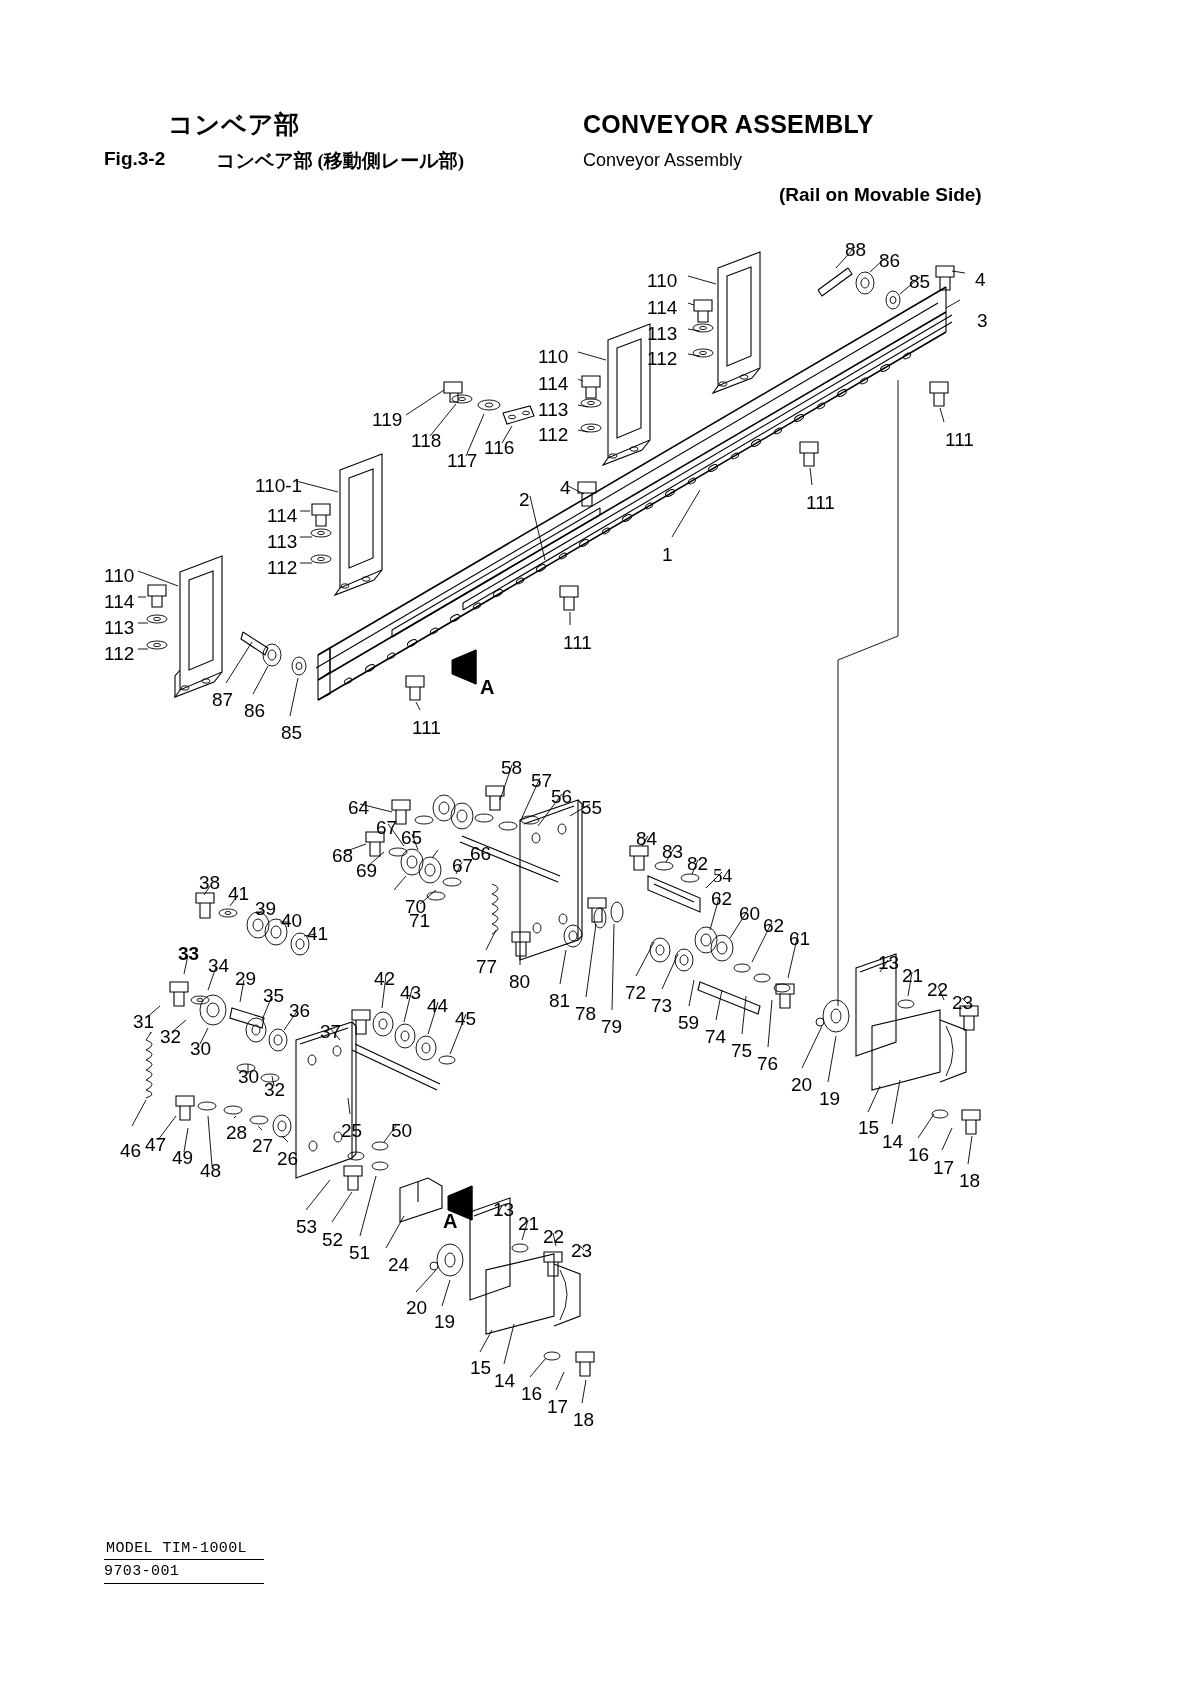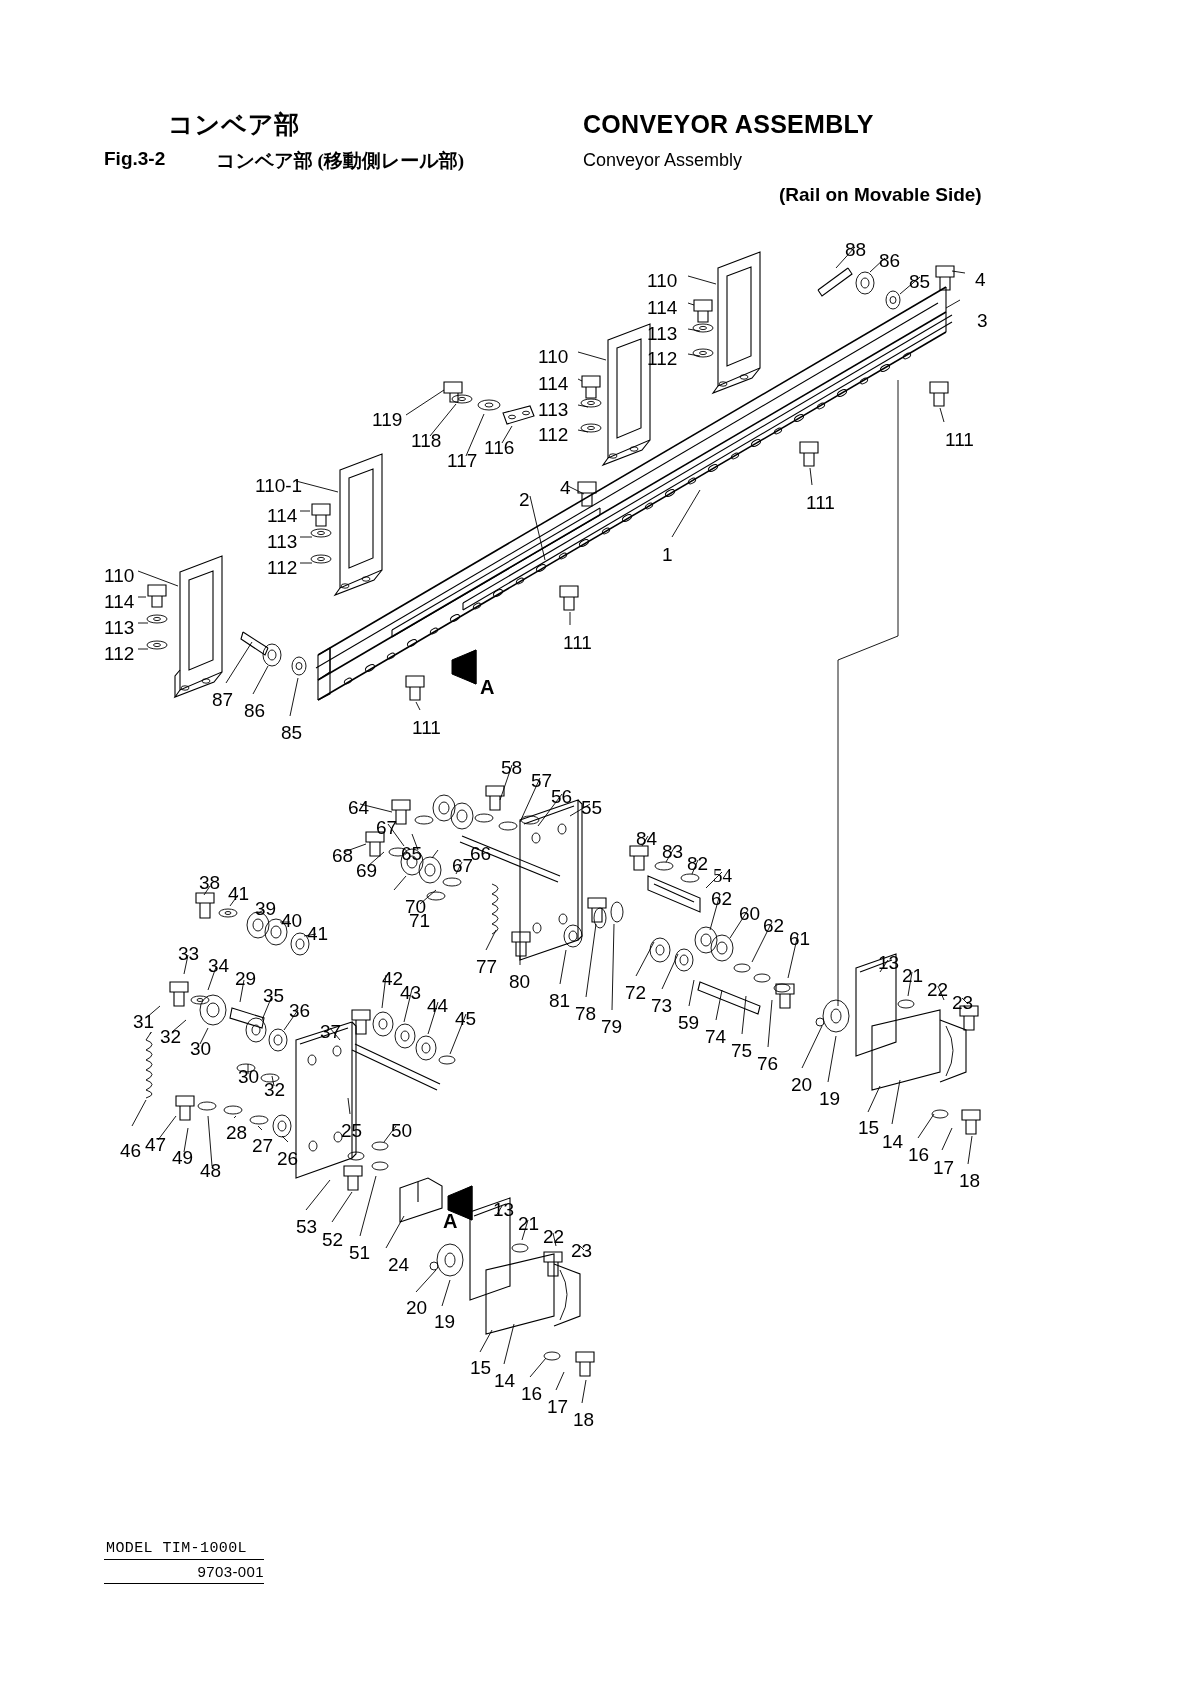--- a/index.html
+++ b/index.html
@@ -11,21 +11,21 @@
   .hdr-jp-fig{position:absolute;left:104px;top:148px;font-size:19px;font-weight:bold;}
   .hdr-jp-sub{position:absolute;left:216px;top:148px;font-size:19px;font-weight:bold;font-family:Liberation Serif, serif;}
   .hdr-en-title{position:absolute;left:583px;top:110px;font-size:25px;font-weight:bold;letter-spacing:.3px;}
   .hdr-en-sub{position:absolute;left:583px;top:150px;font-size:18px;}
   .hdr-en-sub2{position:absolute;left:779px;top:184px;font-size:19px;font-weight:bold;}
 
   
   .footer-box{position:absolute;left:104px;top:1540px;width:160px;}
   .footer-model{font-family:"Liberation Mono",monospace;font-size:15px;letter-spacing:.4px;padding-left:2px;}
   .footer-rule{border-top:1.6px solid #000;width:160px;margin-top:2px;}
-  .footer-code{font-family:Liberation Sans, sans-serif;font-size:15px;letter-spacing:.4px;text-align:right;padding-top:3px;}
+  .footer-code{font-family:Liberation Mono, monospace;font-size:15px;letter-spacing:.4px;text-align:left;padding-top:3px;}
   .footer-rule2{border-top:1.6px solid #000;width:160px;margin-top:3px;}
 
   
   .cn{position:absolute;font-size:19px;font-family:"Liberation Sans",sans-serif;white-space:nowrap;}
   .cnb{position:absolute;font-size:20px;font-weight:bold;font-family:"Liberation Sans",sans-serif;}
 
   svg{position:absolute;left:0;top:0;}
   .ln{stroke:#000;stroke-width:1.1;fill:none;}
   .ln2{stroke:#000;stroke-width:1.6;fill:none;}
   .thin{stroke:#000;stroke-width:0.9;fill:none;}
@@ -563,21 +563,21 @@
       <div class="cn" style="left: 244px; top: 700px;">86</div>
       <div class="cn" style="left: 281px; top: 722px;">85</div>
       <div class="cn" style="left: 412px; top: 717px;">111</div>
       <div class="cn" style="left: 563px; top: 632px;">111</div>
       <div class="cn" style="left: 501px; top: 757px;">58</div>
       <div class="cn" style="left: 531px; top: 770px;">57</div>
       <div class="cn" style="left: 551px; top: 786px;">56</div>
       <div class="cn" style="left: 581px; top: 797px;">55</div>
       <div class="cn" style="left: 348px; top: 797px;">64</div>
       <div class="cn" style="left: 376px; top: 817px;">67</div>
-      <div class="cn" style="left: 401px; top: 827px; margin-top: 16px;">65</div>
+      <div class="cn" style="left: 401px; top: 827px;">65</div>
       <div class="cn" style="left: 446px; top: 843px; margin-left: 24px;">66</div>
       <div class="cn" style="left: 452px; top: 855px;">67</div>
       <div class="cn" style="left: 332px; top: 845px;">68</div>
       <div class="cn" style="left: 356px; top: 860px;">69</div>
       <div class="cn" style="left: 405px; top: 896px;">70</div>
       <div class="cn" style="left: 409px; top: 910px;">71</div>
       <div class="cn" style="left: 636px; top: 828px;">84</div>
       <div class="cn" style="left: 662px; top: 841px;">83</div>
       <div class="cn" style="left: 687px; top: 853px;">82</div>
       <div class="cn" style="left: 713px; top: 865px; font-family: Liberation Serif, serif;">54</div>
@@ -594,32 +594,32 @@
       <div class="cn" style="left: 651px; top: 995px;">73</div>
       <div class="cn" style="left: 678px; top: 1012px;">59</div>
       <div class="cn" style="left: 705px; top: 1026px;">74</div>
       <div class="cn" style="left: 731px; top: 1040px;">75</div>
       <div class="cn" style="left: 757px; top: 1053px;">76</div>
       <div class="cn" style="left: 199px; top: 872px;">38</div>
       <div class="cn" style="left: 228px; top: 883px;">41</div>
       <div class="cn" style="left: 255px; top: 898px;">39</div>
       <div class="cn" style="left: 281px; top: 910px;">40</div>
       <div class="cn" style="left: 307px; top: 923px;">41</div>
-      <div class="cn" style="left: 178px; top: 943px;">33</div>
+      <div class="cn" style="left: 178px; top: 943px; font-weight: bold;">33</div>
       <div class="cn" style="left: 208px; top: 955px;">34</div>
       <div class="cn" style="left: 235px; top: 968px;">29</div>
       <div class="cn" style="left: 263px; top: 985px;">35</div>
       <div class="cn" style="left: 289px; top: 1000px;">36</div>
       <div class="cn" style="left: 133px; top: 1011px;">31</div>
       <div class="cn" style="left: 160px; top: 1026px;">32</div>
       <div class="cn" style="left: 190px; top: 1038px;">30</div>
       <div class="cn" style="left: 238px; top: 1066px;">30</div>
       <div class="cn" style="left: 264px; top: 1079px;">32</div>
       <div class="cn" style="left: 320px; top: 1021px;">37</div>
-      <div class="cn" style="left: 374px; top: 968px; margin-left: 8px;">42</div>
+      <div class="cn" style="left: 374px; top: 968px;">42</div>
       <div class="cn" style="left: 400px; top: 982px;">43</div>
       <div class="cn" style="left: 427px; top: 995px;">44</div>
       <div class="cn" style="left: 455px; top: 1008px;">45</div>
       <div class="cn" style="left: 120px; top: 1120px; margin-top: 20px;">46</div>
       <div class="cn" style="left: 145px; top: 1134px;">47</div>
       <div class="cn" style="left: 172px; top: 1147px;">49</div>
       <div class="cn" style="left: 200px; top: 1160px;">48</div>
       <div class="cn" style="left: 226px; top: 1122px;">28</div>
       <div class="cn" style="left: 252px; top: 1135px;">27</div>
       <div class="cn" style="left: 277px; top: 1148px;">26</div>

